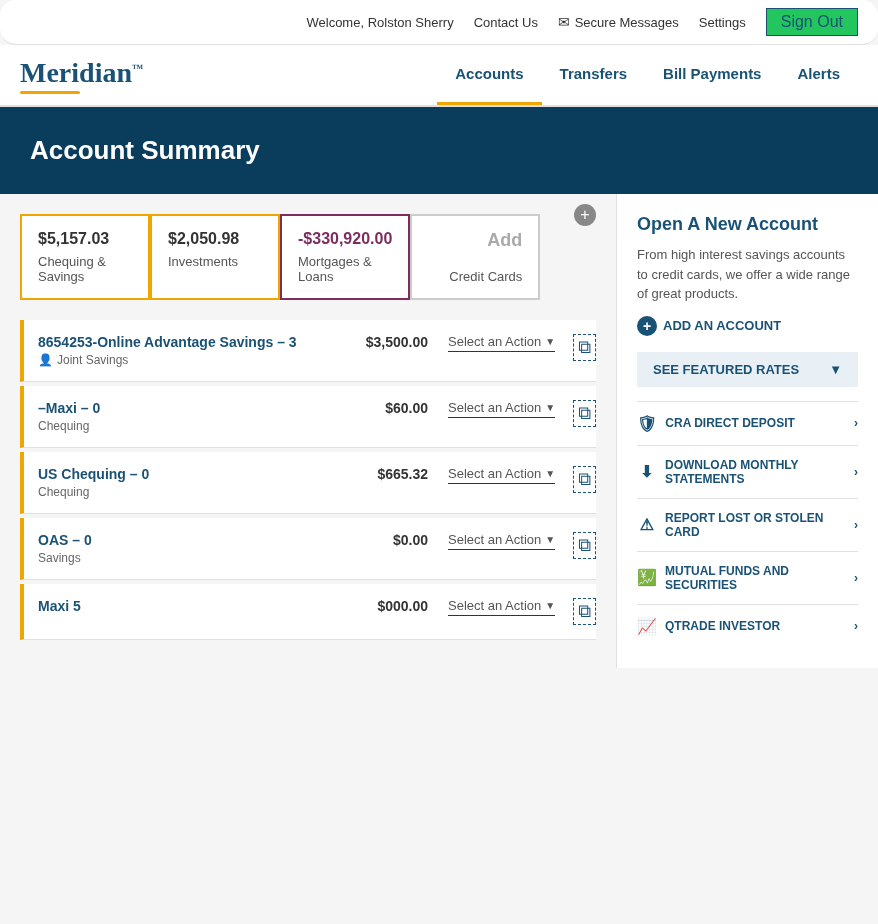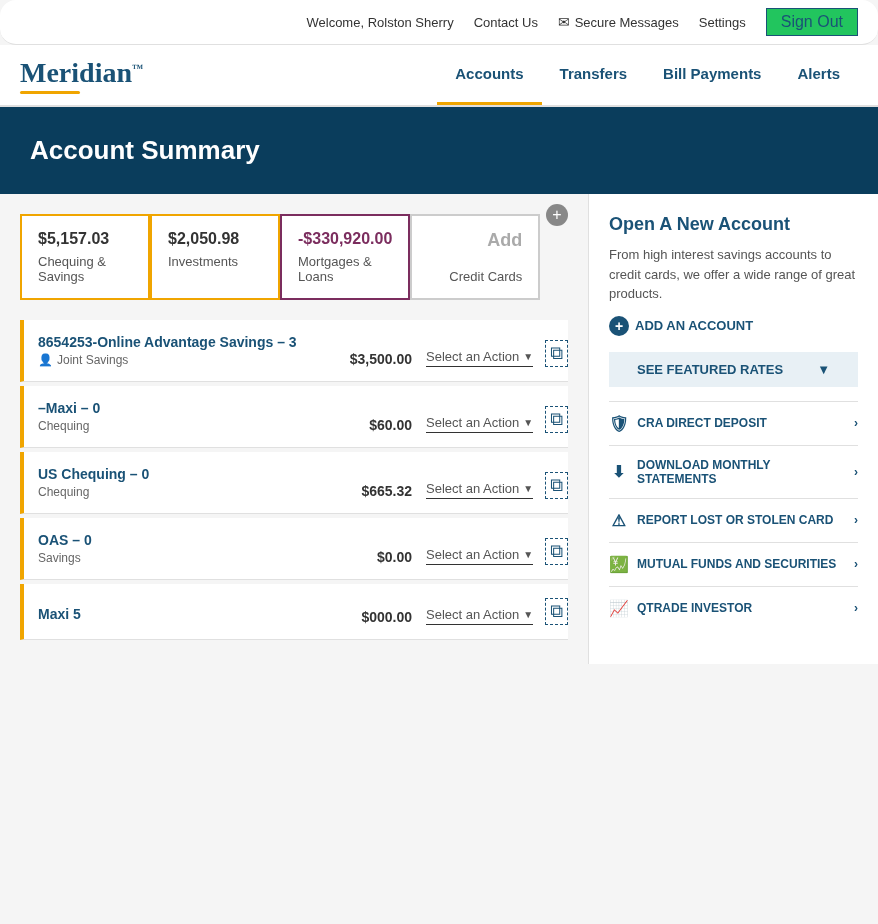--- a/index.html
+++ b/index.html
@@ -97,21 +97,21 @@
       padding: 0;
     }
 
     .left-panel {
       flex: 1;
       padding: 20px;
       min-width: 0;
     }
 
     .right-panel {
-      width: 290px;
+      width: 262px;
       padding: 20px;
       background: #fff;
       border-left: 1px solid #e0e0e0;
     }
 
     
     .account-tiles {
       display: flex;
       gap: 0;
       margin-bottom: 20px;
@@ -161,27 +161,27 @@
       display: flex;
       align-items: center;
       justify-content: center;
       font-size: 16px;
       cursor: pointer;
     }
 
     
     .account-row {
       display: flex;
-      align-items: flex-end;
+      align-items: flex-start;
       padding: 14px 0 14px 14px;
       border-bottom: 1px solid #e0e0e0;
       border-left: 4px solid #f0a500;
       margin-bottom: 4px;
       background: #fff;
-      gap: 4px;
+      gap: 10px;
     }
     .account-info { flex: 1; }
     .account-name {
       color: #1a5276;
       font-weight: bold;
       font-size: 14px;
       cursor: pointer;
       text-decoration: none;
     }
     .account-type {
@@ -262,21 +262,21 @@
       color: #fff;
       display: flex;
       align-items: center;
       justify-content: center;
       font-size: 14px;
       font-weight: bold;
     }
     .featured-rates-btn {
       background: #e8f0f5;
       border: none;
-      padding: 10px 28px;
+      padding: 10px 16px;
       width: 100%;
       text-align: left;
       cursor: pointer;
       color: #1a5276;
       font-weight: bold;
       font-size: 13px;
       display: flex;
       align-items: center;
       justify-content: space-between;
       margin-bottom: 14px;

